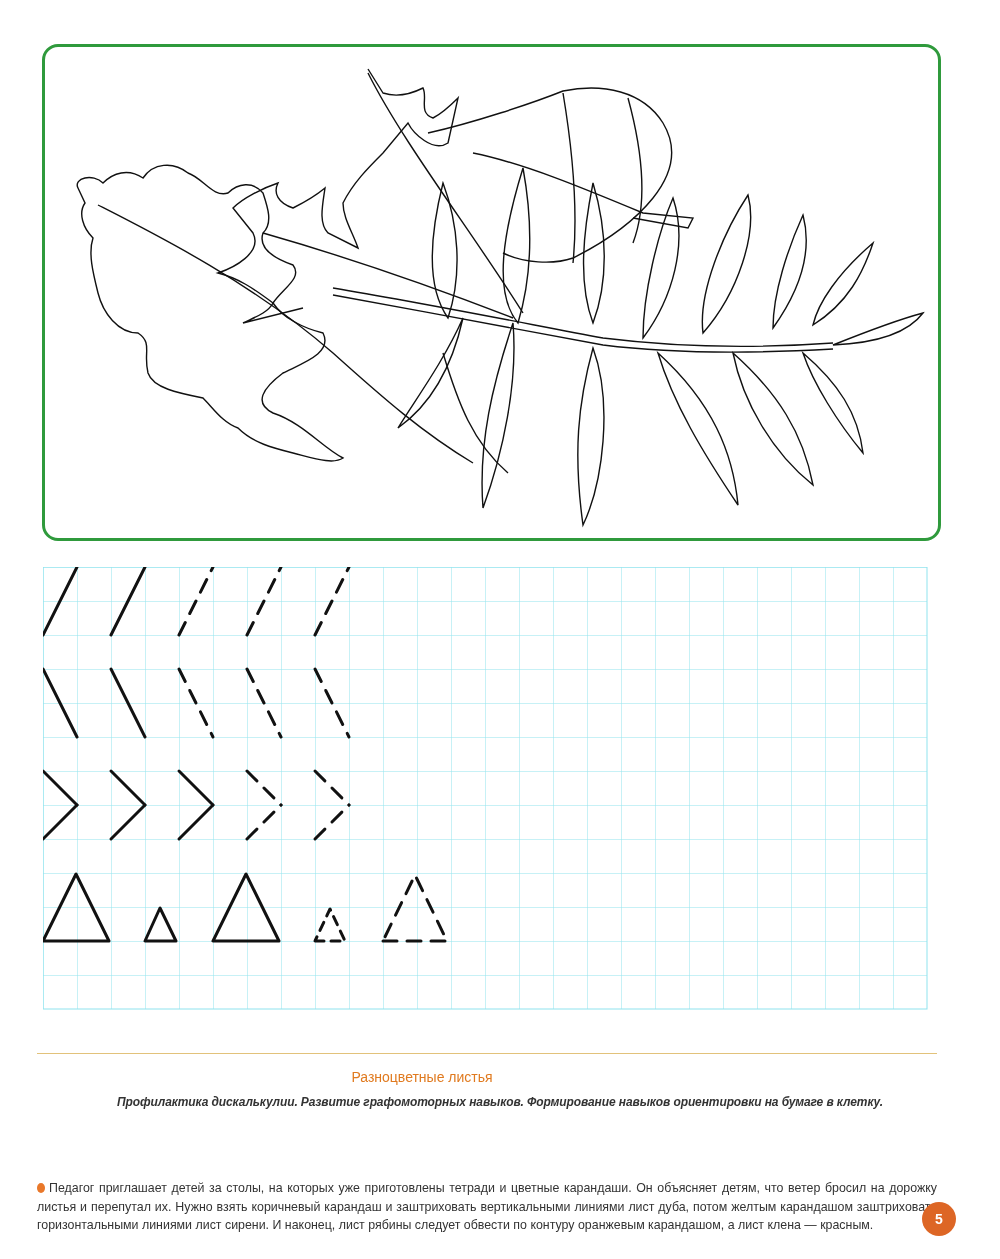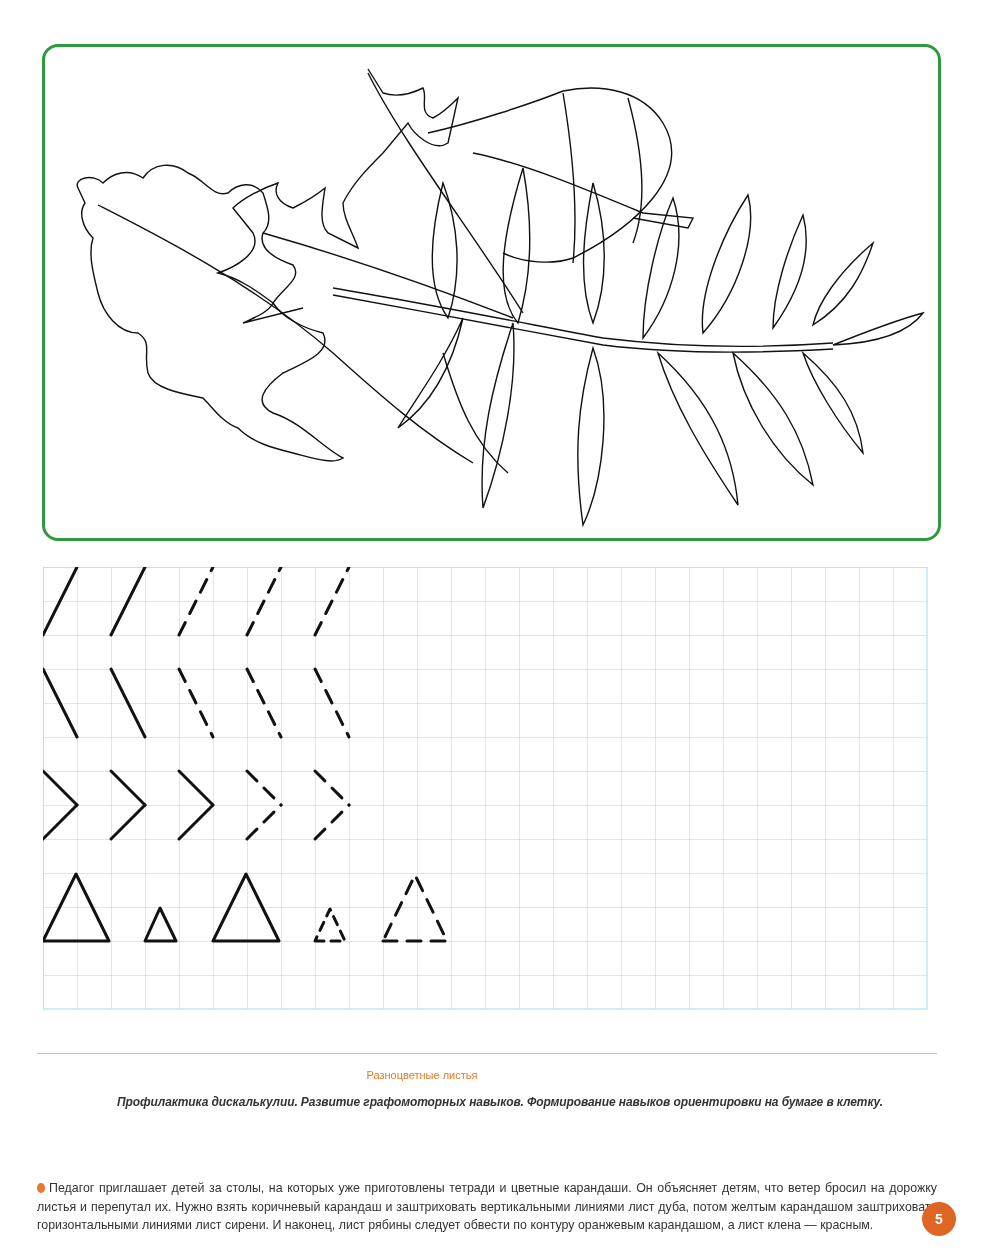--- a/index.html
+++ b/index.html
@@ -1,21 +1,21 @@
 <!DOCTYPE html>
 <html><head>
 <meta charset="utf-8">
 <style>
   html,body{margin:0;padding:0;background:#fff;}
   body{width:1000px;height:1259px;position:relative;overflow:hidden;font-family:"Liberation Sans",sans-serif;}
   .frame{position:absolute;left:42px;top:44px;width:893px;height:491px;border:3px solid #2f9a3c;border-radius:16px;background:#fff;}
   .frame svg{position:absolute;left:0;top:0;}
   .grid-area{position:absolute;left:43px;top:567px;}
   .divider{position:absolute;left:37px;top:1053px;width:900px;height:1px;background:#e2c27a;}
-  .title{position:absolute;left:0;width:844px;top:1069px;text-align:center;color:#e07a1f;font-size:11px;}
+  .title{position:absolute;left:0;width:844px;top:1069px;text-align:center;color:#e07a1f;font-size:14px;}
   .subtitle{position:absolute;left:40px;width:920px;top:1095px;text-align:center;font-style:italic;font-weight:bold;font-size:12px;color:#333;letter-spacing:-0.1px;}
   .body-text{position:absolute;left:37px;width:900px;top:1179px;font-size:12.4px;line-height:18.5px;color:#333;text-align:justify;}
   .bullet{display:inline-block;width:8px;height:10px;border-radius:50%;background:#e9782a;margin-right:4px;vertical-align:-1px;}
   .page-num{position:absolute;left:922px;top:1202px;width:34px;height:34px;border-radius:50%;background:#dd6625;color:#fff;font-weight:bold;font-size:14px;text-align:center;line-height:34px;}
 </style>
 </head>
 <body>
 
 <div class="frame">
   <svg width="893" height="491" viewBox="42 44 893 491" fill="none" stroke="#111" stroke-width="1.4">

